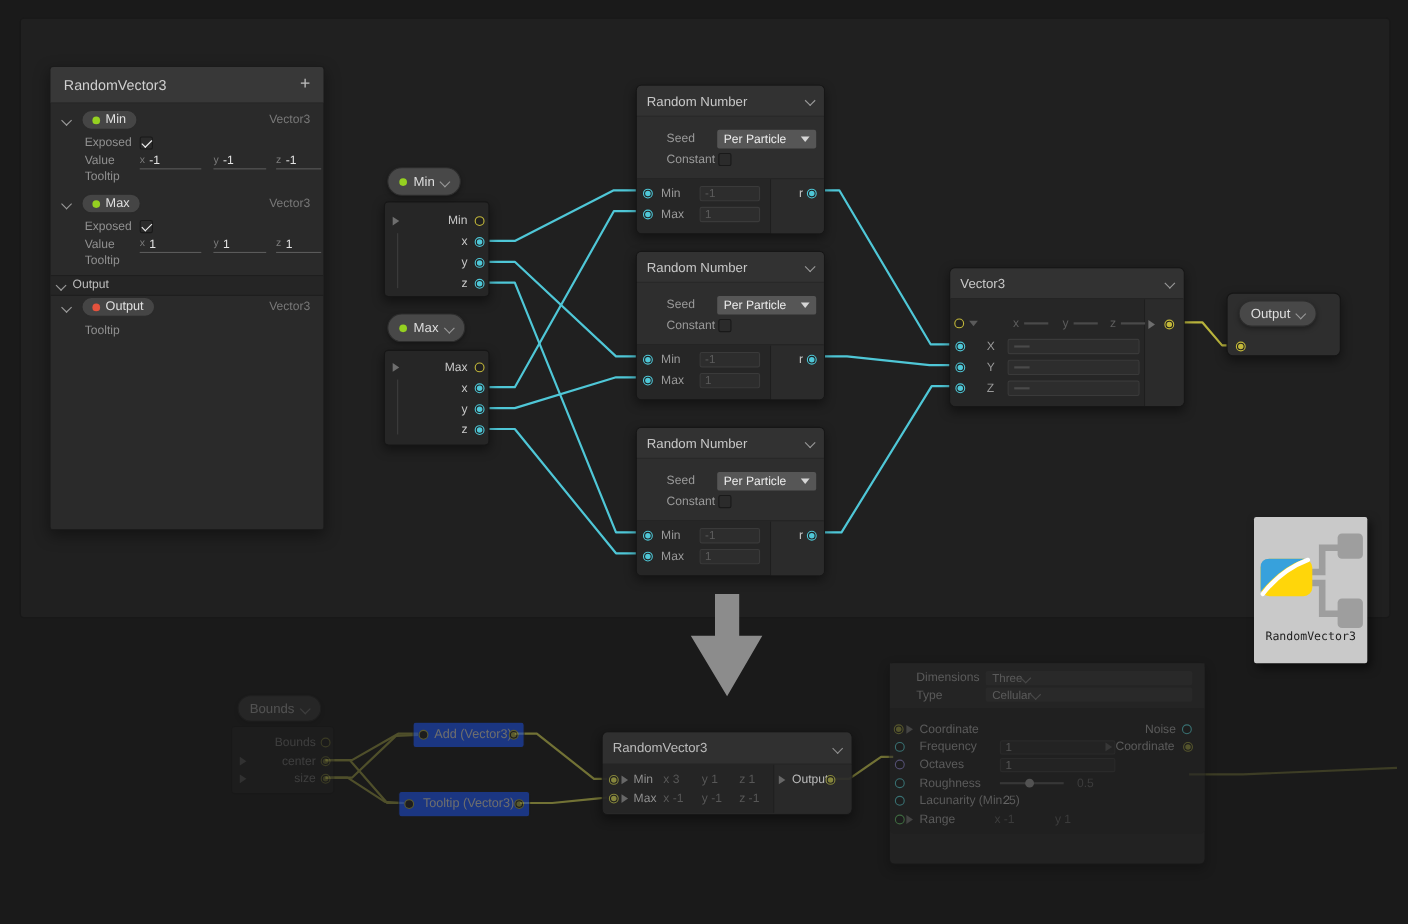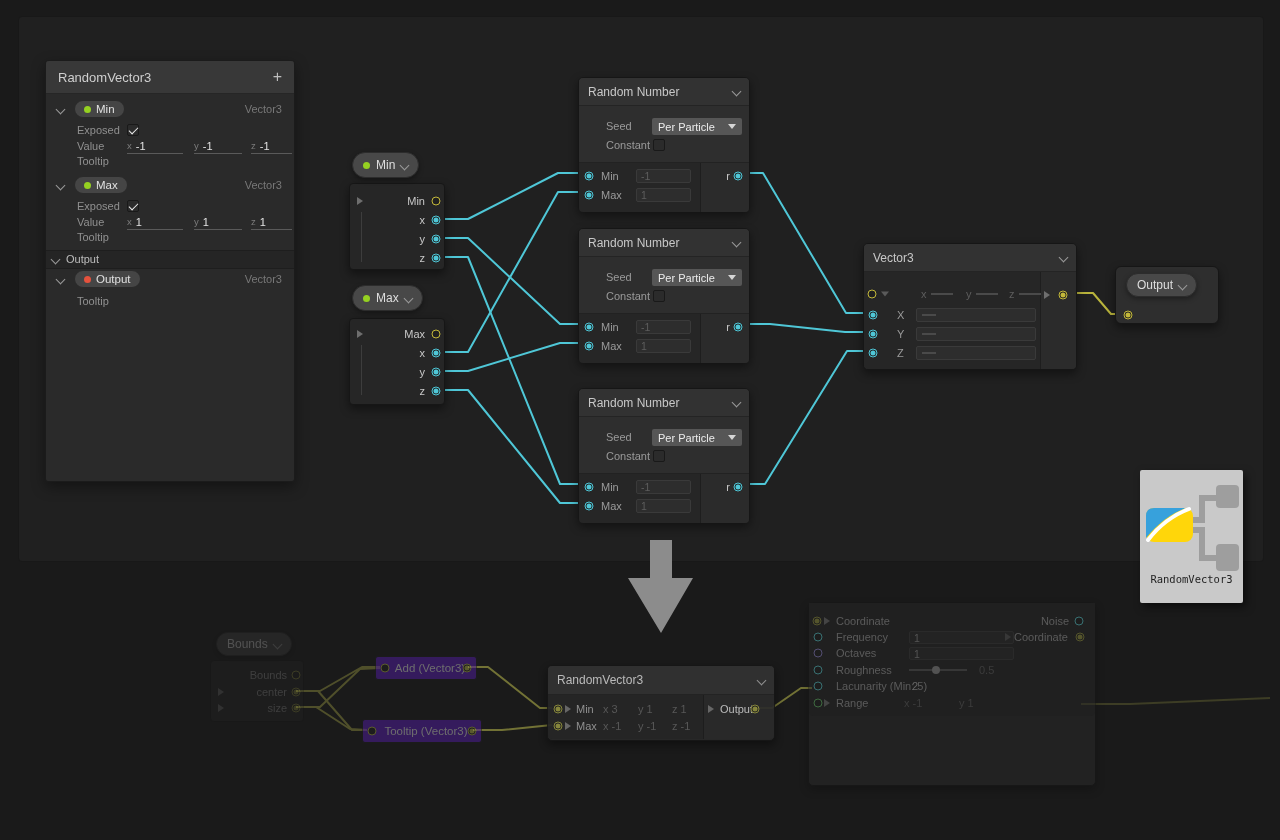--- a/index.html
+++ b/index.html
@@ -60,21 +60,21 @@
             align-items:center;gap:4px;overflow:hidden;}
   .bb-field .ax{font-size:9.5px;color:#7c7c7c;}
   .bb-field .val{font-size:11px;color:#e2e2e2;}
   .bb-section{position:absolute;left:0;right:0;height:17px;background:#252525;
               border-top:1px solid #1e1e1e;border-bottom:1px solid #1e1e1e;}
   
   .fade28{opacity:.28;}
   .fade55{opacity:.55;}
   .fade50{opacity:.5;}
   .fade90{opacity:.92;}
-  .cnode{position:absolute;background:#4c1d95;border:1px solid #1c1c1c;border-radius:3px;
+  .cnode{position:absolute;background:#1d4ed8;border:1px solid #1c1c1c;border-radius:3px;
          display:flex;align-items:center;justify-content:center;color:#b2b2b2;font-size:11.5px;z-index:2;}
   #asset-card{position:absolute;left:1140px;top:470px;width:103px;height:133px;background:#c9c9c9;
               border-radius:2px;z-index:5;box-shadow:3px 4px 9px rgba(0,0,0,.55);}
   #asset-card .cap{position:absolute;left:0;right:0;top:103px;text-align:center;
                    font-family:"DejaVu Sans Mono",monospace;font-size:10.5px;color:#1e1e1e;}
   #arrow-svg{position:absolute;left:0;top:0;z-index:3;pointer-events:none;}
 </style>
 </head>
 <body>
 
@@ -392,20 +392,32 @@
       <span class="lab dim" style="left:55px;top:31px">x -1</span>
       <span class="lab dim" style="left:90px;top:31px">y -1</span>
       <span class="lab dim" style="left:124px;top:31px">z -1</span>
       <span class="tri-r" style="left:160px;top:14px"></span>
       <span class="lab w" style="left:172px;top:14px">Output</span>
       <span class="p f" style="--c:var(--olive-wire);left:207px;top:14px"></span>
     </div>
   </div>
 
   <div class="node fade50" style="left:808px;top:602px;width:286px;height:182px">
+    <div style="position:relative;height:41px;background:#2e2e2e;border-bottom:1px solid #222">
+      <span class="lab" style="left:24px;top:13px">Dimensions</span>
+      <div class="dropdown" style="left:87px;top:7px;width:188px;height:13px;background:#383838;color:#9a9a9a;font-size:10.5px">
+        <span>Three</span>
+        <span class="chev" style="border-color:#777"></span>
+      </div>
+      <span class="lab" style="left:24px;top:29px">Type</span>
+      <div class="dropdown" style="left:87px;top:22px;width:188px;height:13px;background:#383838;color:#9a9a9a;font-size:10.5px">
+        <span>Cellular</span>
+        <span class="chev" style="border-color:#777"></span>
+      </div>
+    </div>
     <div class="parea" style="height:113px">
       <span class="p f" style="--c:var(--olive-wire);left:8px;top:18px"></span>
       <span class="tri-r" style="left:15px;top:18px"></span>
       <span class="lab" style="left:27px;top:18px">Coordinate</span>
       <span class="lab" style="right:26px;top:18px">Noise</span>
       <span class="p" style="--c:var(--teal-port);left:270px;top:18px"></span>
 
       <span class="p" style="--c:var(--teal-port);left:9px;top:34px"></span>
       <span class="lab" style="left:27px;top:34px">Frequency</span>
       <div class="fbox" style="left:100px;top:28px;width:105px;height:13px;color:#8d8d8d">1</div>

